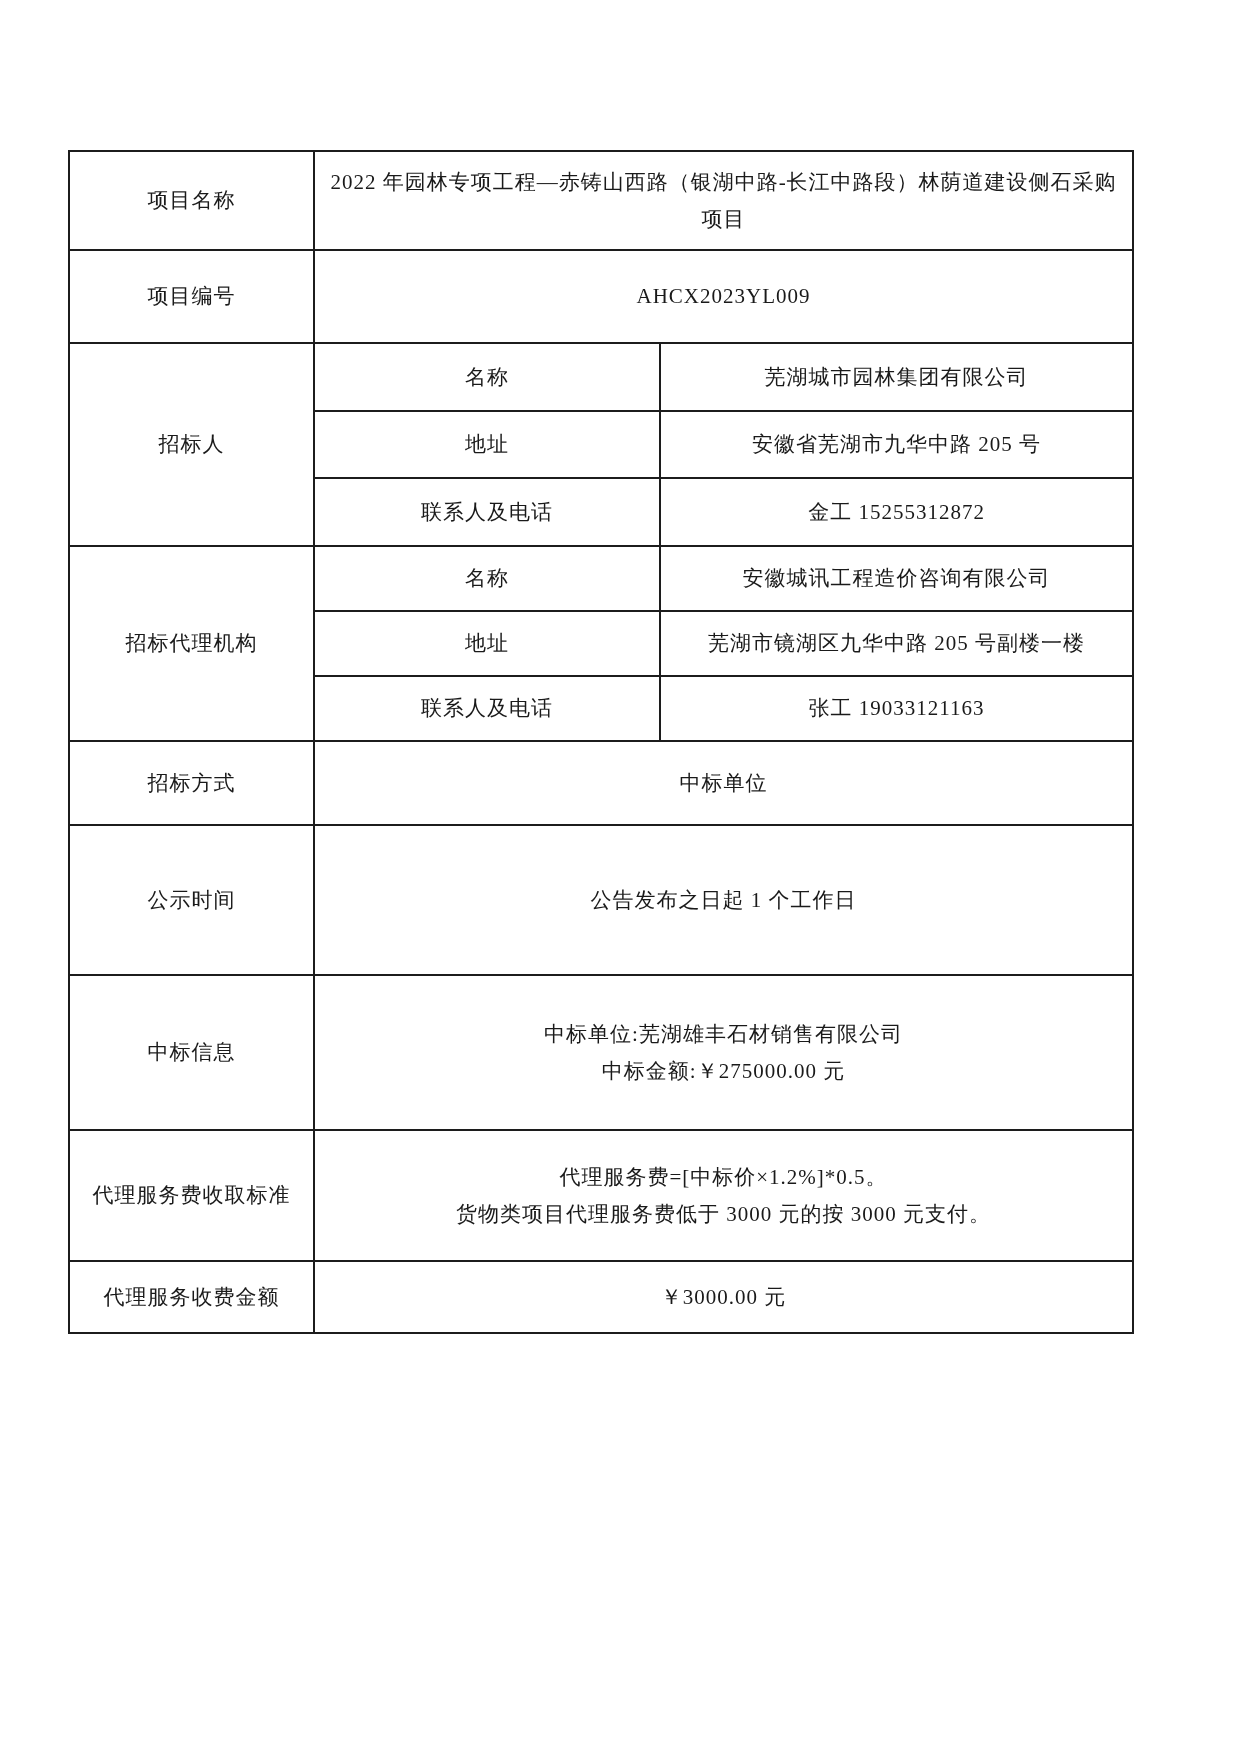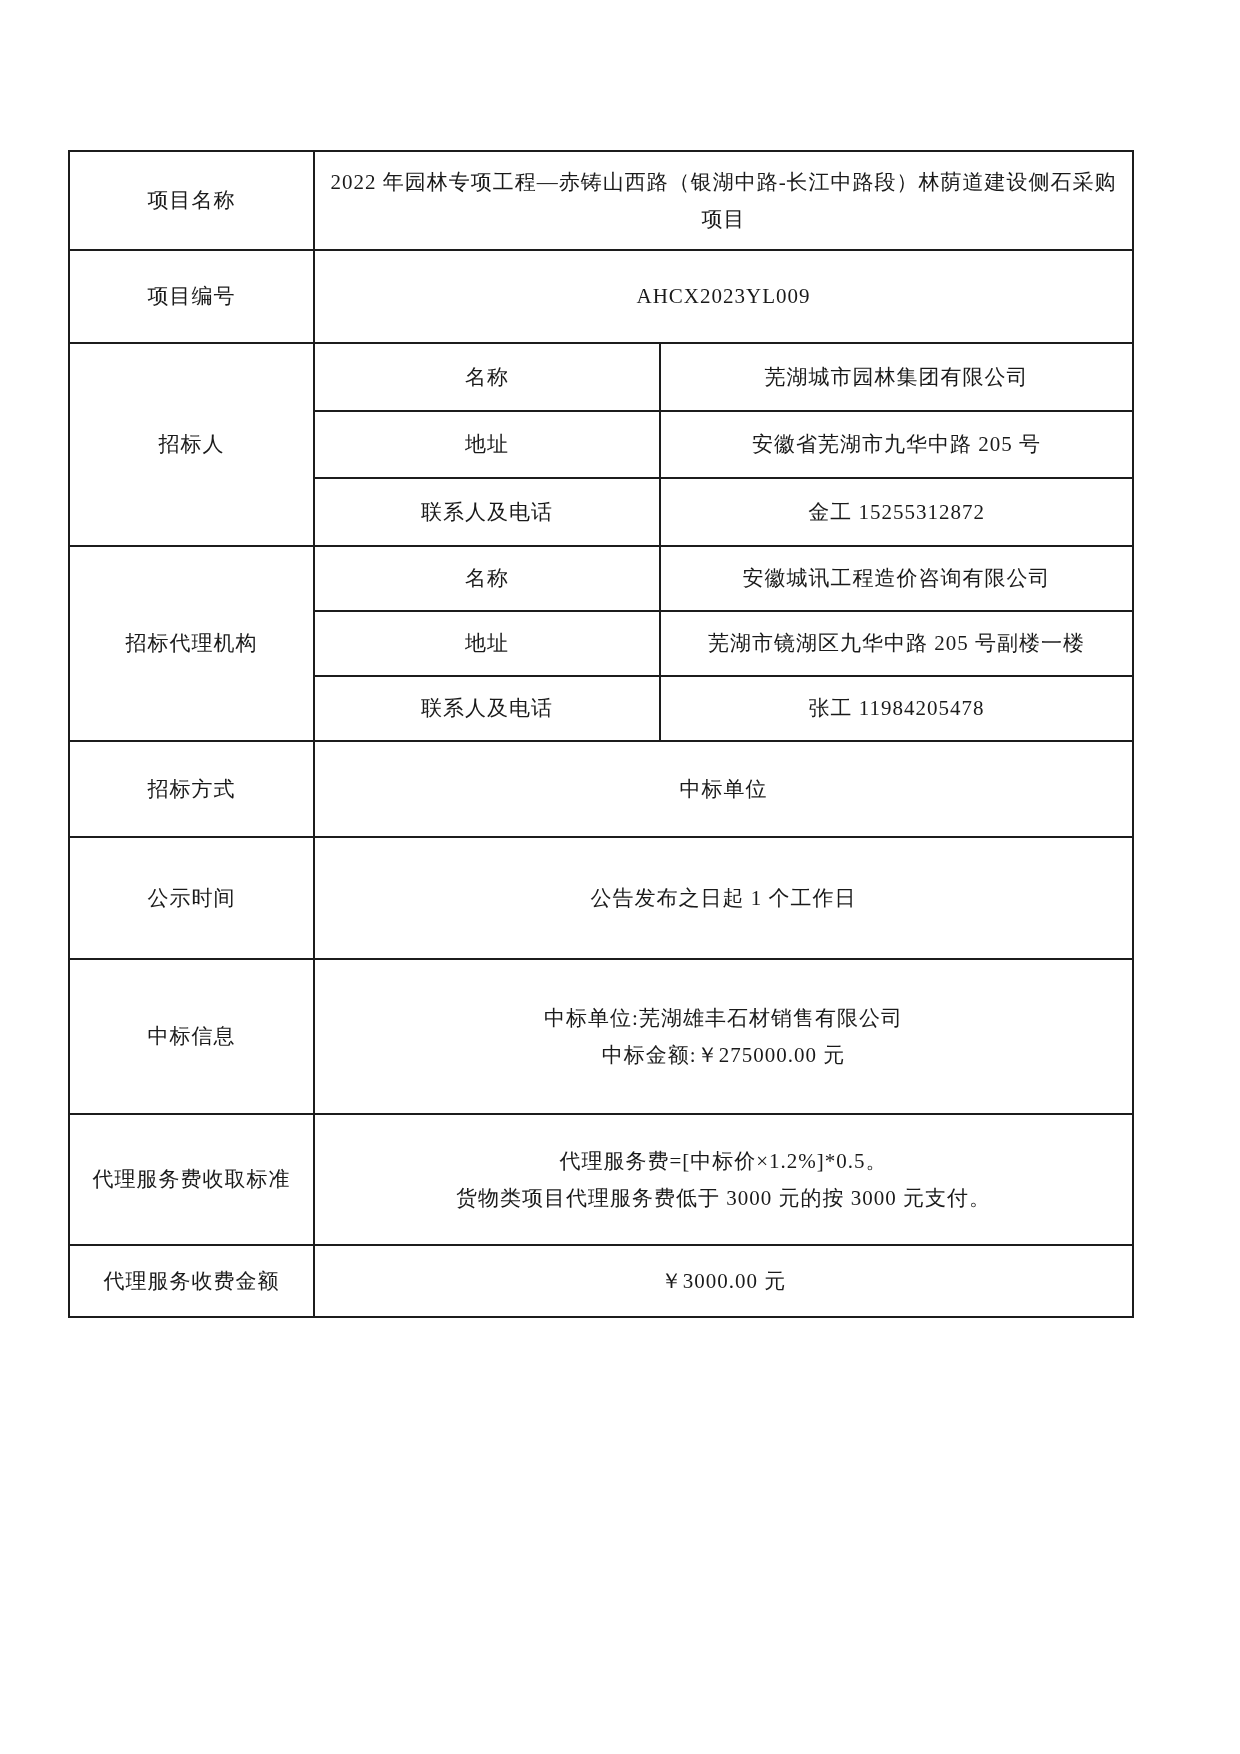--- a/index.html
+++ b/index.html
@@ -48,22 +48,22 @@
     padding-left: 14px;
   }
   tr.r1  { height: 99px; }
   tr.r2  { height: 93px; }
   tr.r3  { height: 68px; }
   tr.r4  { height: 67px; }
   tr.r5  { height: 68px; }
   tr.r6  { height: 65px; }
   tr.r7  { height: 65px; }
   tr.r8  { height: 65px; }
-  tr.r9  { height: 96px; }
-  tr.r10 { height: 122px; margin-top: 8px; }
+  tr.r9  { height: 84px; }
+  tr.r10 { height: 150px; margin-top: 8px; }
   tr.r11 { height: 155px; }
   tr.r12 { height: 131px; }
   tr.r13 { height: 72px; margin-top: 44px; }
   .b-thick-top td { border-top-width: 3px; }
 </style>
 </head>
 <body>
 
 <div class="page">
   <table class="doc-table">
@@ -101,21 +101,21 @@
         <td class="label-cell" rowspan="3">招标代理机构</td>
         <td>名称</td>
         <td>安徽城讯工程造价咨询有限公司</td>
       </tr>
       <tr class="r7">
         <td>地址</td>
         <td>芜湖市镜湖区九华中路 205 号副楼一楼</td>
       </tr>
       <tr class="r8">
         <td>联系人及电话</td>
-        <td>张工 11984205478</td>
+        <td>张工 19033121163</td>
       </tr>
 
       <tr class="r9 b-thick-top">
         <td class="label-cell">招标方式</td>
         <td colspan="2">中标单位</td>
       </tr>
 
       <tr class="r10 b-thick-top">
         <td class="label-cell">公示时间</td>
         <td colspan="2">公告发布之日起 1 个工作日</td>

